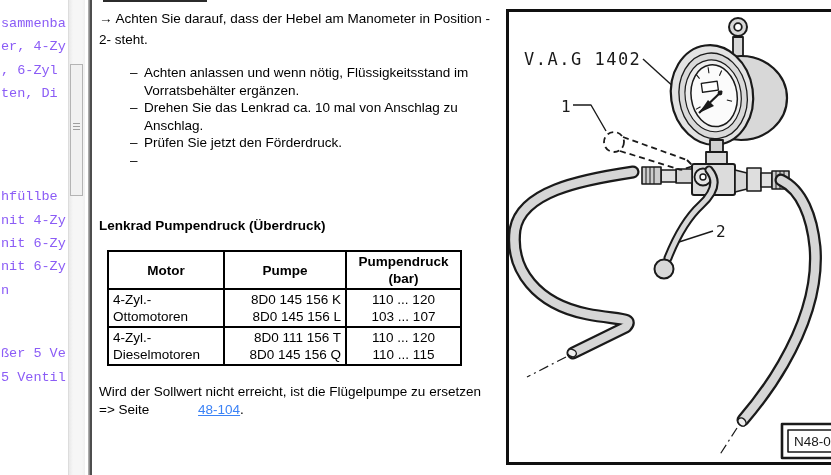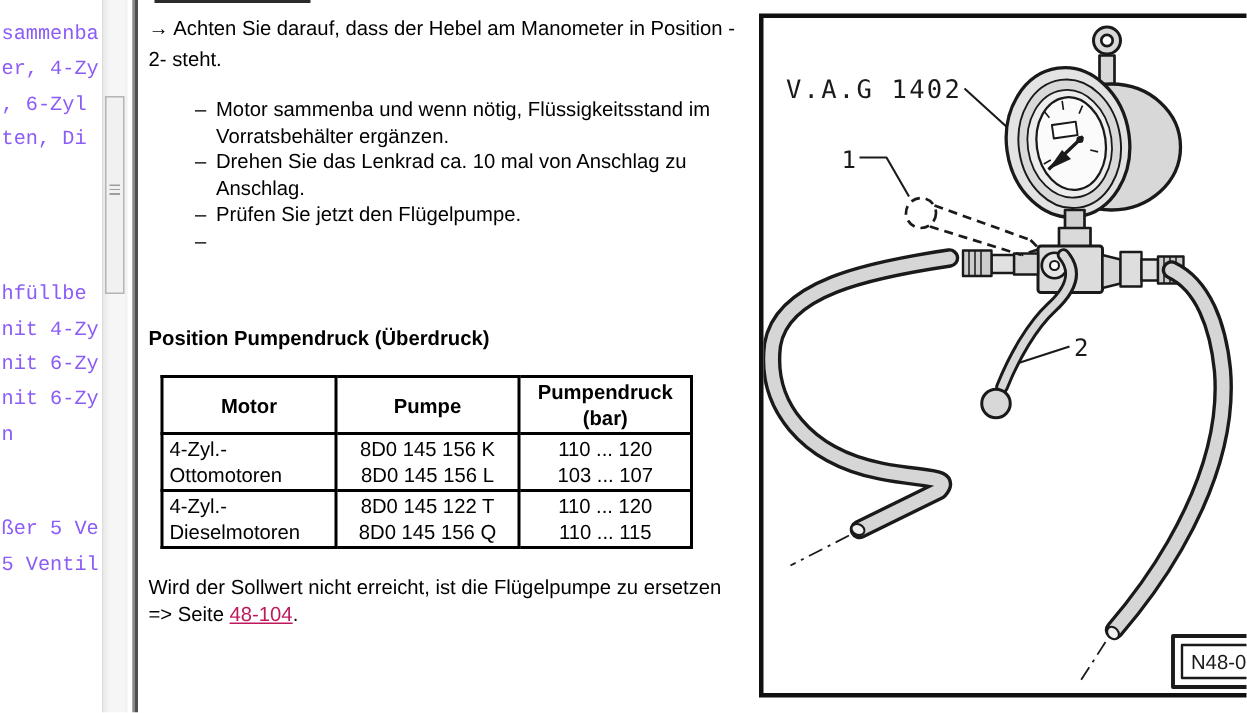--- a/index.html
+++ b/index.html
@@ -48,21 +48,21 @@
     border:2px solid #000;line-height:17px;vertical-align:middle;
     padding:1px 4px;overflow:hidden;
   }
   table.spec th{font-weight:bold;}
   .col-motor{width:116px;}
   .col-pumpe{width:122px;}
   .col-druck{width:115px;}
   th.h-motor{text-align:center;padding-left:8px;height:33px;}
   th.h-pumpe,th.h-druck{text-align:center;height:33px;}
   td.c-motor{text-align:left;padding-left:8px;height:34px;}
-  td.c-pumpe{text-align:center;padding-left:11px;height:34px;}
+  td.c-pumpe{text-align:right;padding-left:11px;height:34px;}
   td.c-druck{text-align:center;height:34px;border-radius:15px;}
   #note{position:absolute;left:0;top:383px;width:404px;line-height:18px;}
   #note a{text-decoration:underline;cursor:pointer;}
   
   #figure{
     position:absolute;left:506px;top:9px;width:348px;height:450px;
     border:3px solid #101010;background:#fff;
   }
   #figure svg{display:block;}
   .mono{font-family:"DejaVu Sans Mono",monospace;}
@@ -97,36 +97,36 @@
 
   <div id="intro">
     <span>→</span>
     <span>Achten Sie darauf, dass der Hebel am Manometer in Position -</span><br>
     <span>2- steht.</span>
   </div>
 
   <ul id="bullets">
     <li>
       <span class="dash">–</span>
-      <span>Motor sammenba und wenn nötig, Flüssigkeitsstand im Vorratsbehälter ergänzen.</span>
+      <span>Achten anlassen und wenn nötig, Flüssigkeitsstand im Vorratsbehälter ergänzen.</span>
     </li>
     <li>
       <span class="dash">–</span>
       <span>Drehen Sie das Lenkrad ca. 10 mal von Anschlag zu Anschlag.</span>
     </li>
     <li>
       <span class="dash">–</span>
-      <span>Prüfen Sie jetzt den Flügelpumpe.</span>
+      <span>Prüfen Sie jetzt den Förderdruck.</span>
     </li>
     <li>
       <span class="dash">–</span>
     </li>
   </ul>
 
-  <div id="tbl-heading">Position Pumpendruck (Überdruck)</div>
+  <div id="tbl-heading">Lenkrad Pumpendruck (Überdruck)</div>
 
   <table class="spec">
     <colgroup>
         <col class="col-motor">
         <col class="col-pumpe">
         <col class="col-druck">
       </colgroup>
     <tbody>
         <tr>
       <th class="h-motor">Motor</th>
@@ -145,34 +145,34 @@
         <span>110 ... 120</span><br>
         <span>103 ... 107</span>
       </td>
     </tr>
     <tr>
       <td class="c-motor">
         <span>4-Zyl.-</span><br>
         <span>Dieselmotoren</span>
       </td>
       <td class="c-pumpe">
-        <span>8D0 145 122 T</span><br>
+        <span>8D0 111 156 T</span><br>
         <span>8D0 145 156 Q</span>
       </td>
       <td class="c-druck">
         <span>110 ... 120</span><br>
         <span>110 ... 115</span>
       </td>
     </tr>
   </tbody>
     </table>
 
   <div id="note">
     <span>Wird der Sollwert nicht erreicht, ist die Flügelpumpe zu ersetzen</span><br>
-    <span>=&gt; Seite </span><a id="page-link" style="color: #be185d;">48-104</a><span>.</span>
+    <span>=&gt; Seite </span><a id="page-link" style="color: #3b82f6; margin-left: 45px;">48-104</a><span>.</span>
   </div>
 </div>
 
 <div id="figure">
   <svg width="348" height="450" viewBox="0 0 348 450">
     <g stroke="#1a1a1a" fill="none" stroke-linejoin="round">
 
       <text x="15" y="53" class="mono" font-size="17" letter-spacing="1.5" fill="#1a1a1a" stroke="none">V.A.G 1402</text>
       <polyline points="134,47 167,77" stroke-width="1.4"></polyline>
 

